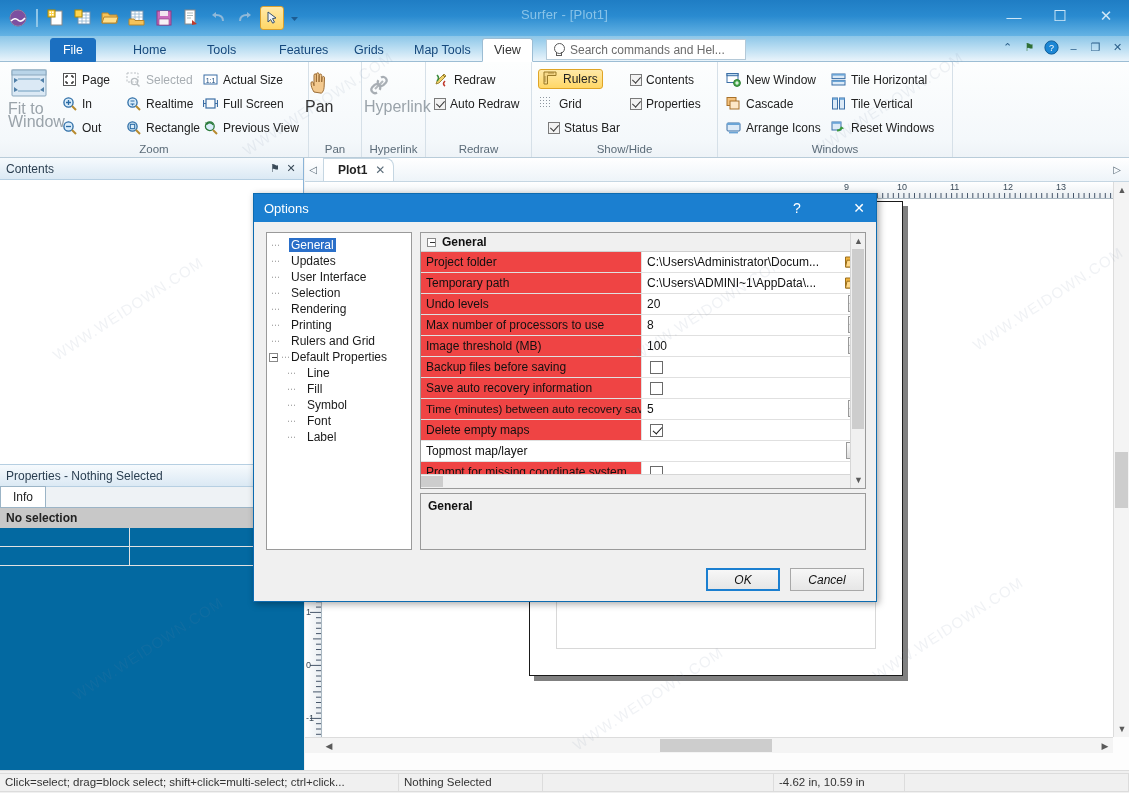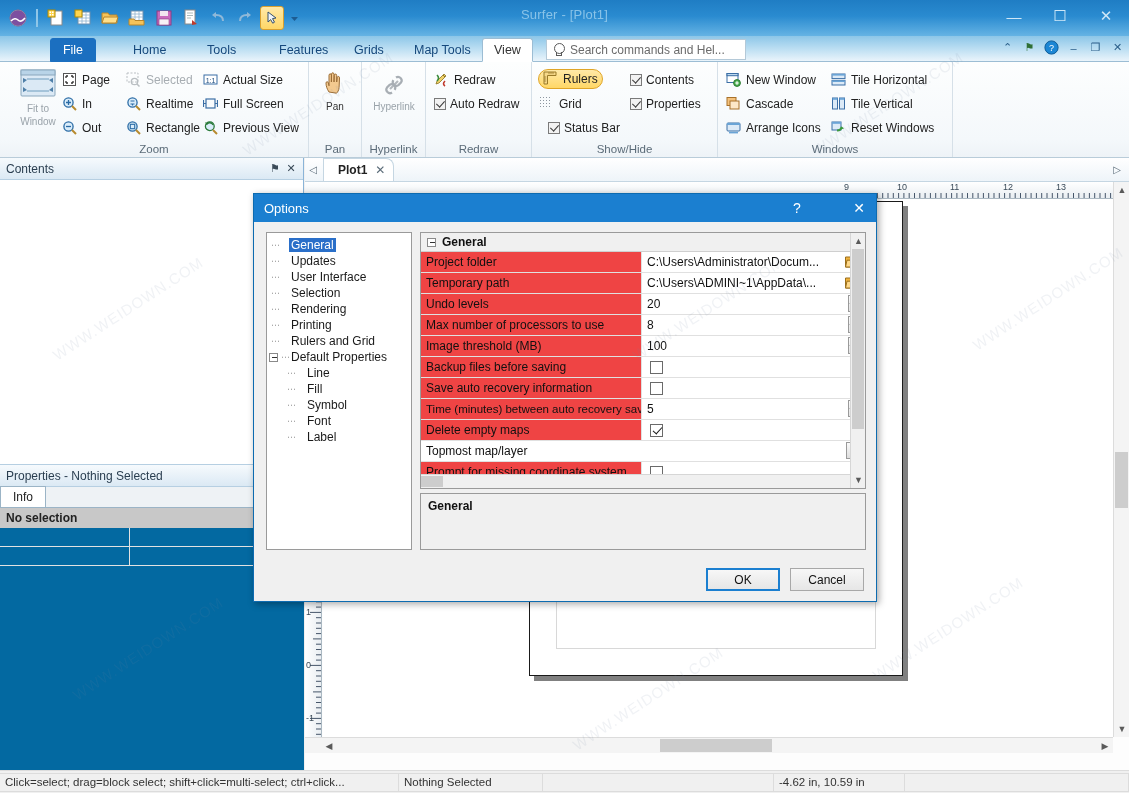--- a/index.html
+++ b/index.html
@@ -97,33 +97,33 @@
   }
   .rgroup {
     position: absolute; top: 0; height: 95px;
     border-right: 1px solid #d6e0e8;
   }
   .rgroup .glabel {
     position: absolute; bottom: 2px; left: 0; width: 100%;
     text-align: center; font-size: 11.5px; color: #5b6b78;
   }
   .big-btn {
-    position: absolute; display: flex; flex-direction: column; align-items: center;
-    width: 60px; top: 4px; left: 4px; color: #9aa3aa; font-size: 10px;
+    position: absolute; display: flex; flex-direction: column; align-items: flex-start;
+    width: 60px; top: 4px; left: 4px; color: #9aa3aa; font-size: 16px;
     line-height: 13px; text-align: center;
   }
   .big-btn.enabled { color: #333; }
   .ritem {
     position: absolute; display: flex; align-items: center; gap: 4px;
     font-size: 12px; color: #222; height: 20px; white-space: nowrap;
   }
   .ritem.disabled { color: #a7adb2; }
   .ritem.hl {
     background: linear-gradient(to bottom,#ffe9a8,#ffd766);
-    border: 1px solid #e0a526; border-radius: 10px; padding: 0 4px;
+    border: 1px solid #e0a526; border-radius: 3px; padding: 0 4px;
   }
   .ico { width: 16px; height: 16px; position: relative; flex: 0 0 16px;
          display:inline-block; }
   .cbx {
     width: 12px; height: 12px; border: 1px solid #7a7a7a; background: #f2f2f2;
     position: relative; flex: 0 0 12px;
   }
   .cbx.on::after {
     content: ''; position: absolute; left: 3px; top: 0px; width: 4px; height: 7px;
     border: solid #3a3a3a; border-width: 0 1.6px 1.6px 0; transform: rotate(42deg);
@@ -327,21 +327,21 @@
   .pgrid-hs {
     position: absolute; left: 0; right: 15px; bottom: 0; height: 14px;
     background: #f0f0f0; border-top: 1px solid #d6d6d6;
   }
   .desc {
     position: absolute; left: 166px; top: 299px; width: 446px; height: 57px;
     background: #f0f0f0; border: 1px solid #9a9a9a;
     padding: 5px 7px; font-weight: bold; font-size: 12px; color: #111;
   }
   .dlg-actions {
-    position: absolute; right: 12px; bottom: 10px; display: flex; gap: 10px;
+    position: absolute; right: 12px; bottom: 10px; display: flex; gap: 10px; font-style: italic;
   }
   .dbtn {
     width: 74px; height: 23px; display: flex; align-items: center;
     justify-content: center; font-size: 12px; color: #111;
     background: linear-gradient(to bottom,#f7f7f7,#e6e6e6);
     border: 1px solid #a8a8a8;
   }
   .dbtn.default { border: 2px solid #1b7fd0; }
 
   

